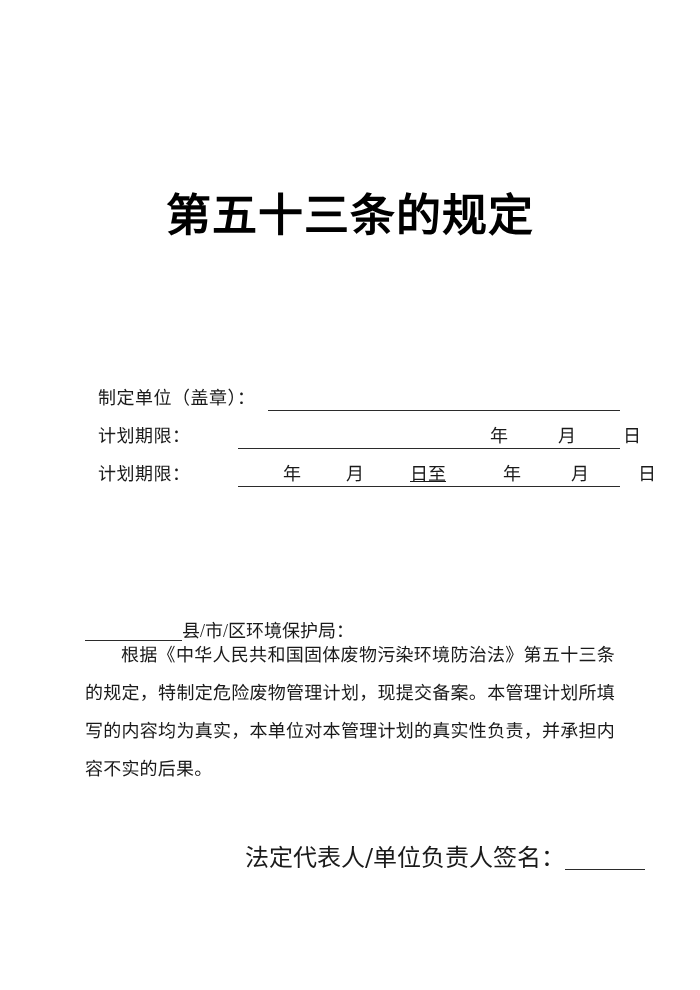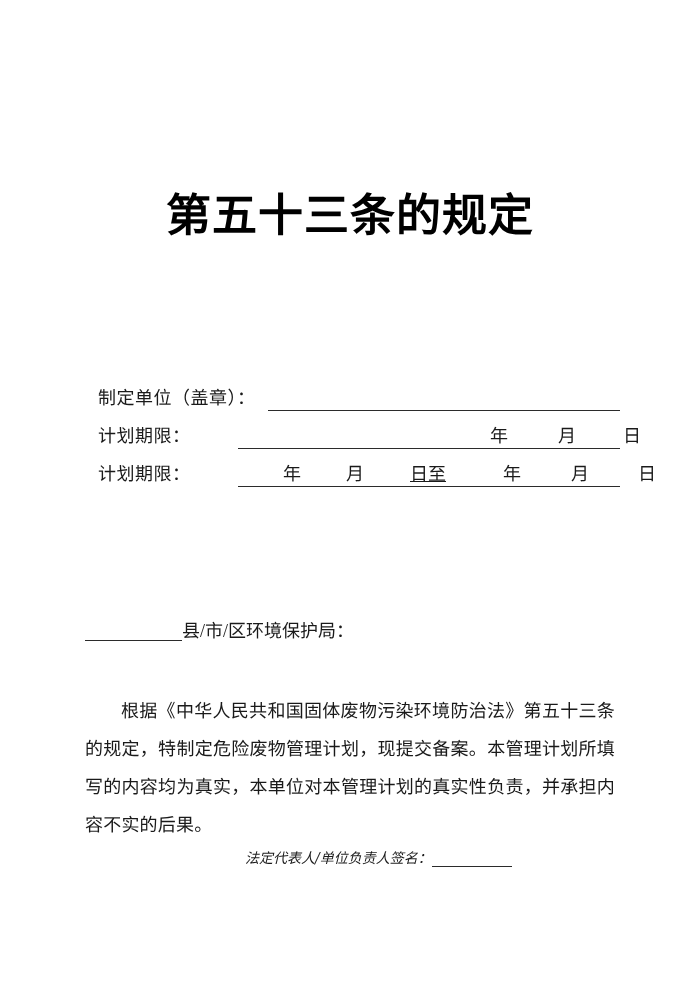--- a/index.html
+++ b/index.html
@@ -118,39 +118,38 @@
     display: inline-block;
     width: 97px;
     border-bottom: 1.3px solid #2b2b2b;
     vertical-align: -4px;
   }
 
   
   .body-para {
     position: absolute;
     left: 85px;
-    top: 692px;
+    top: 636px;
     width: 530px;
     font-size: 18px;
     line-height: 38px;
     text-align: justify;
     text-justify: inter-ideograph;
     text-indent: 2em;
     letter-spacing: 0.2px;
   }
 
   
   .signature {
     position: absolute;
     left: 245px;
     top: 843px;
-    font-size: 14px;
+    font-size: 24px;
     line-height: 30px;
     white-space: nowrap;
-    font-style: italic;
   }
   .signature .blank {
     display: inline-block;
     width: 80px;
     border-bottom: 1.3px solid #2b2b2b;
     vertical-align: -4px;
   }
 </style>
 </head>
 <body>

